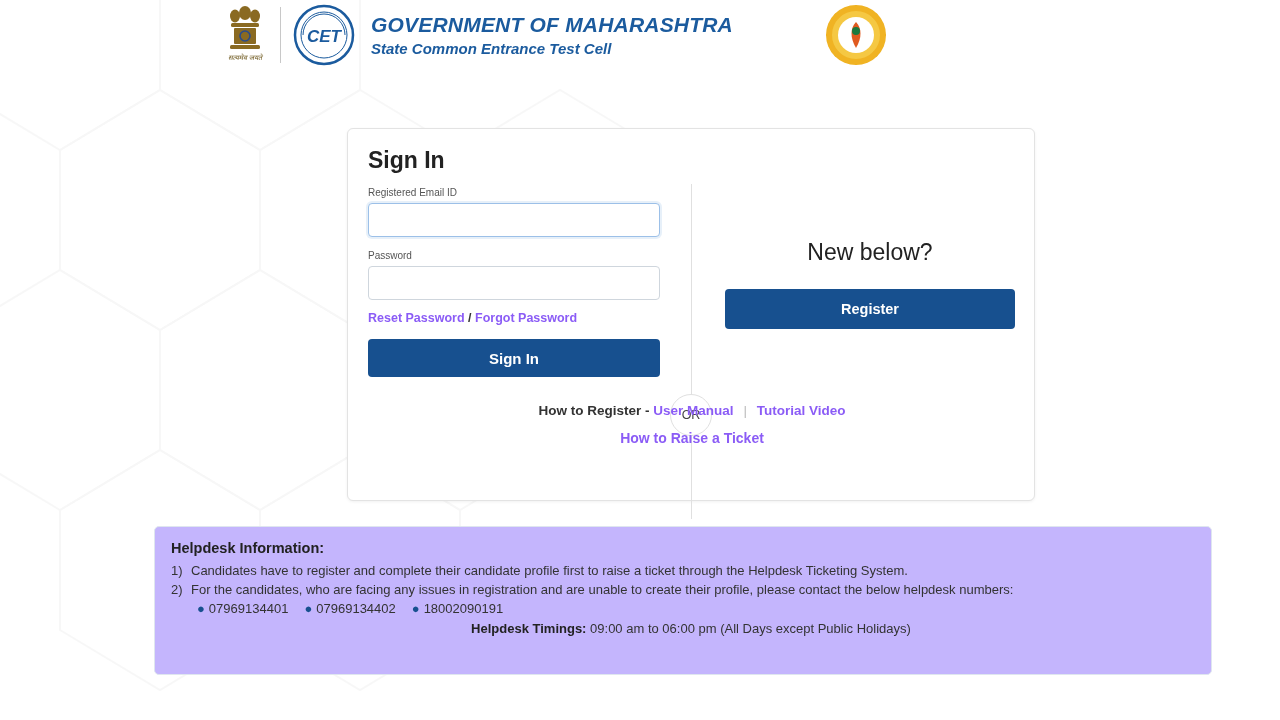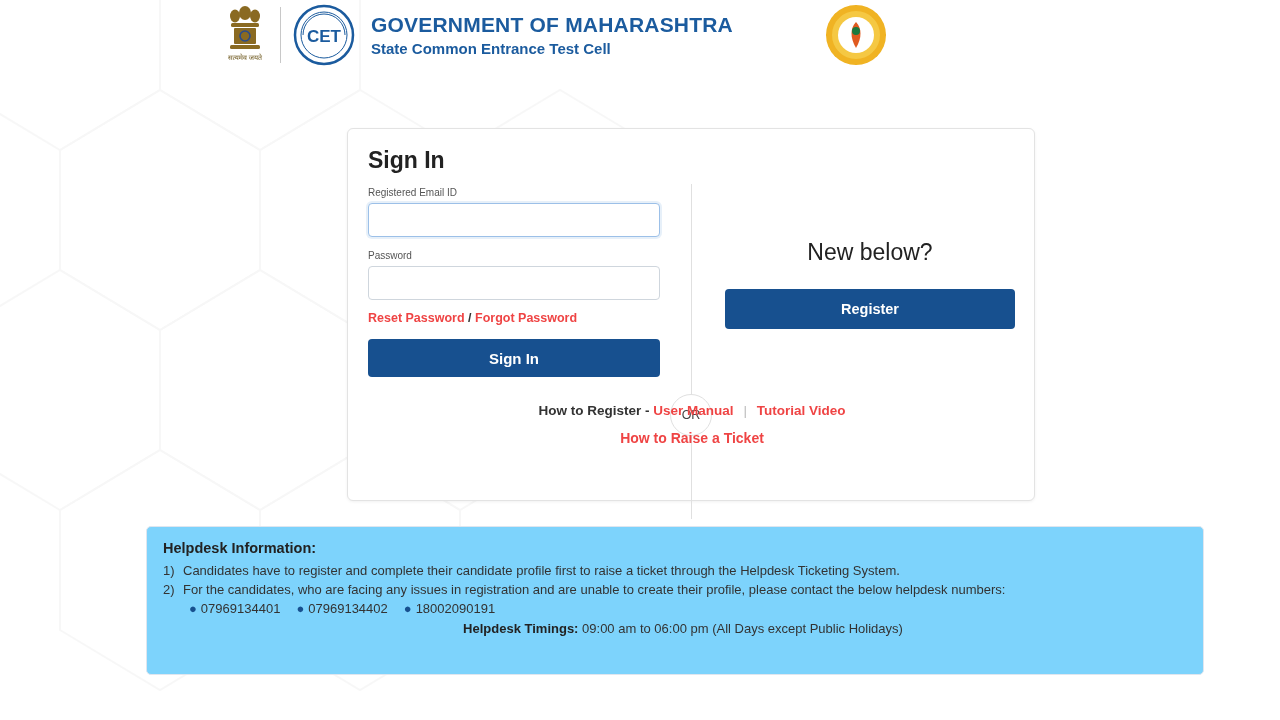--- a/index.html
+++ b/index.html
@@ -28,20 +28,21 @@
     position: absolute;
     left: 0; top: 0;
     width: 1280px; height: 70px;
     display: flex;
     align-items: center;
   }
   .header-inner {
     display: flex;
     align-items: center;
     margin-left: 222px;
+    font-style: italic;
   }
   .emblem {
     width: 46px; height: 62px;
     display: flex;
     align-items: center;
     justify-content: center;
   }
   .divider-vert {
     width: 1px;
     height: 56px;
@@ -117,21 +118,21 @@
     border: 1px solid #9cc0e8;
     box-shadow: 0 0 0 2px rgba(120,170,220,0.18);
   }
   .spacer-14 { height: 13px; }
   .link-row {
     margin-top: 11px;
     font-size: 12.5px;
     font-weight: bold;
   }
   .link {
-    color: #ef4444;
+    color: #8b5cf6;
     text-decoration: none;
     cursor: pointer;
   }
   .sep-slash {
     color: #333;
     font-weight: bold;
   }
   .btn-primary {
     margin-top: 14px;
     width: 292px;
@@ -213,23 +214,23 @@
     left: 0; top: 301px;
     width: 688px;
     text-align: center;
     font-size: 14px;
     font-weight: bold;
   }
 
   
   .helpdesk {
     position: absolute;
-    left: 146px; top: 526px;
+    left: 154px; top: 526px;
     width: 1058px; height: 149px;
-    background: #7dd3fc;
+    background: #c4b5fd;
     border: 1px solid #dfe6ef;
     border-radius: 5px;
     padding: 13px 16px;
   }
   .hd-title {
     font-size: 14.5px;
     font-weight: bold;
     color: #222;
     margin-bottom: 7px;
   }

